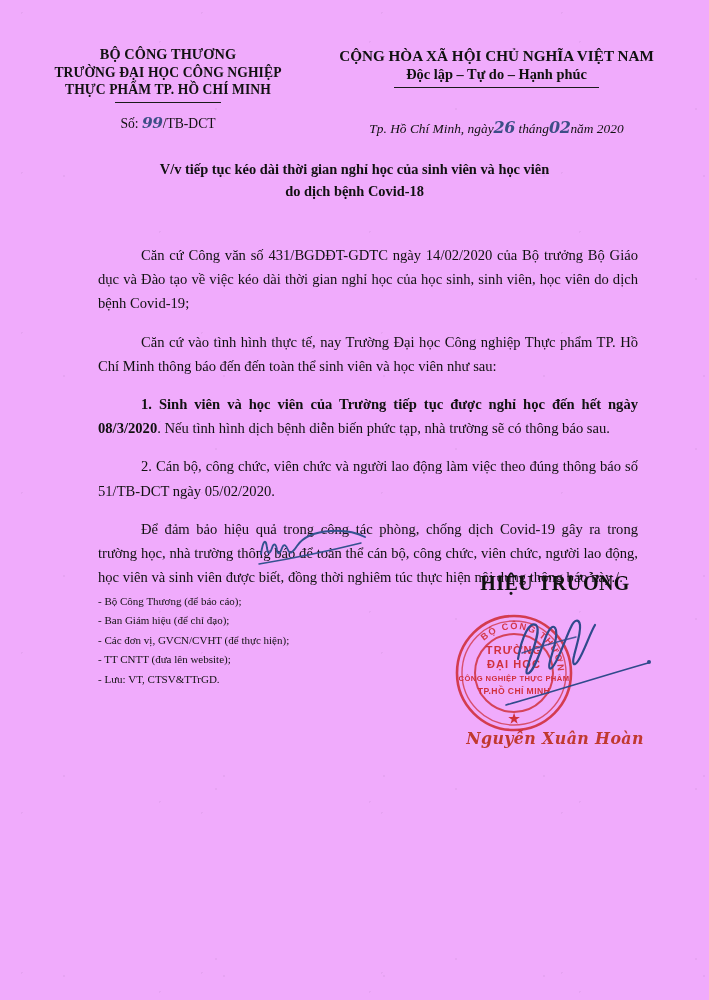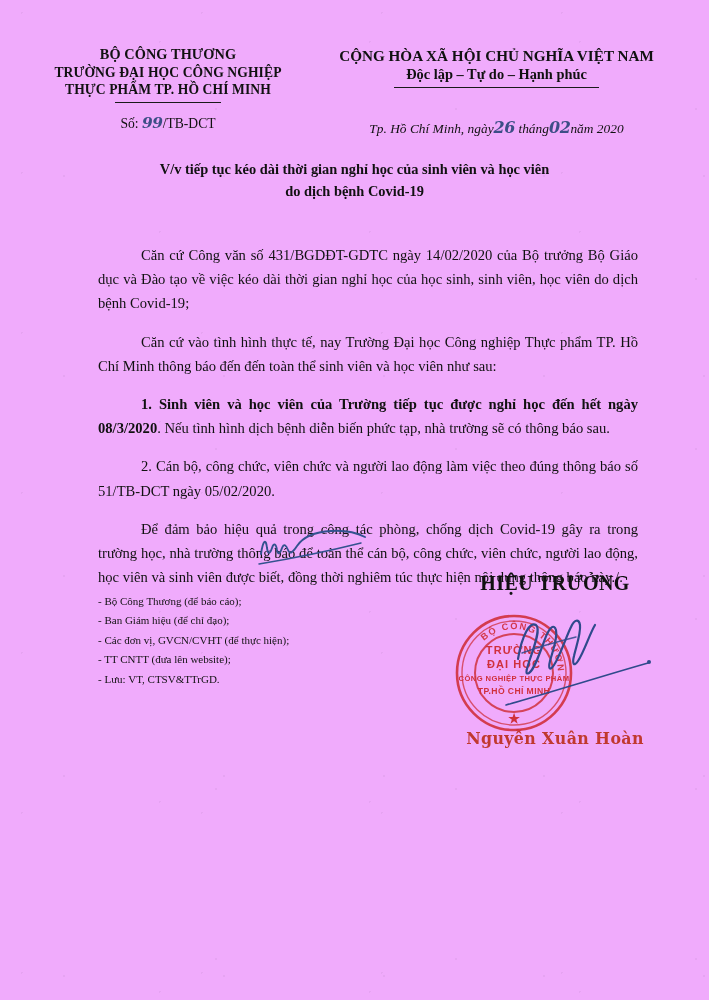--- a/index.html
+++ b/index.html
@@ -166,20 +166,21 @@
     font-size: 20px;
     font-weight: bold;
     letter-spacing: .4px;
   }
   .sign-stage {
     position: relative;
     height: 140px;
   }
   .sign-name {
     font-family: "DejaVu Serif", serif;
+    font-style: italic;
     font-weight: bold;
     font-size: 15.8px;
     color: #c0392f;
     letter-spacing: .4px;
     margin-top: -6px;
   }
 
   
   .seal {
     position: absolute;
@@ -252,21 +253,21 @@
 
       <div class="placedate">
         <span>Tp. Hồ Chí Minh, ngày</span><span class="hand">26</span>
         <span>tháng</span><span class="hand">02</span><span>năm 2020</span>
       </div>
     </div>
   </div>
 
   <div class="titleblock">
     <div class="t-sub">V/v tiếp tục kéo dài thời gian nghỉ học của sinh viên và học viên</div>
-    <div class="t-sub">do dịch bệnh Covid-19</div>
+    <div class="t-sub">do dịch bệnh Covid-18</div>
   </div>
 
   <div class="body">
     <p class="para">Căn cứ Công văn số 431/BGDĐT-GDTC ngày 14/02/2020 của Bộ trưởng Bộ Giáo dục và Đào tạo về việc kéo dài thời gian nghỉ học của học sinh, sinh viên, học viên do dịch bệnh Covid-19;</p>
     <p class="para">Căn cứ vào tình hình thực tế, nay Trường Đại học Công nghiệp Thực phẩm TP. Hồ Chí Minh thông báo đến đến toàn thể sinh viên và học viên như sau:</p>
     <p class="para"><b>1. Sinh viên và học viên của Trường tiếp tục được nghỉ học đến hết ngày 08/3/2020</b><span>. Nếu tình hình dịch bệnh diễn biến phức tạp, nhà trường sẽ có thông báo sau.</span></p>
     <p class="para">2. Cán bộ, công chức, viên chức và người lao động làm việc theo đúng thông báo số 51/TB-DCT ngày 05/02/2020.</p>
     <p class="para">Để đảm bảo hiệu quả trong công tác phòng, chống dịch Covid-19 gây ra trong trường học, nhà trường thông báo để toàn thể cán bộ, công chức, viên chức, người lao động, học viên và sinh viên được biết, đồng thời nghiêm túc thực hiện nội dung thông báo này./.</p>
   </div>
 

